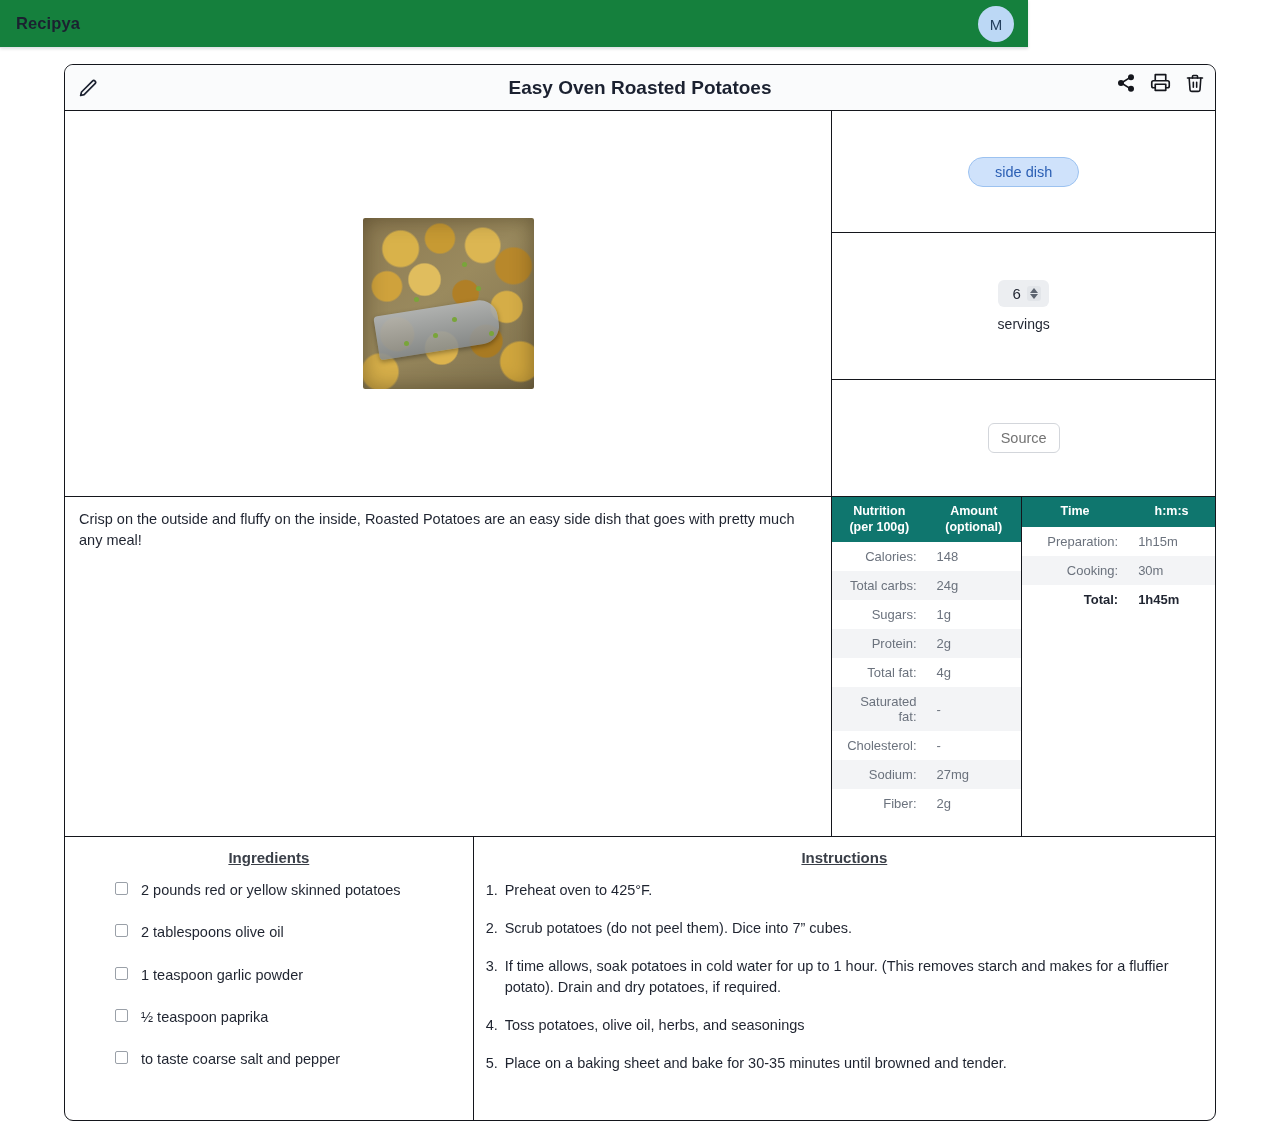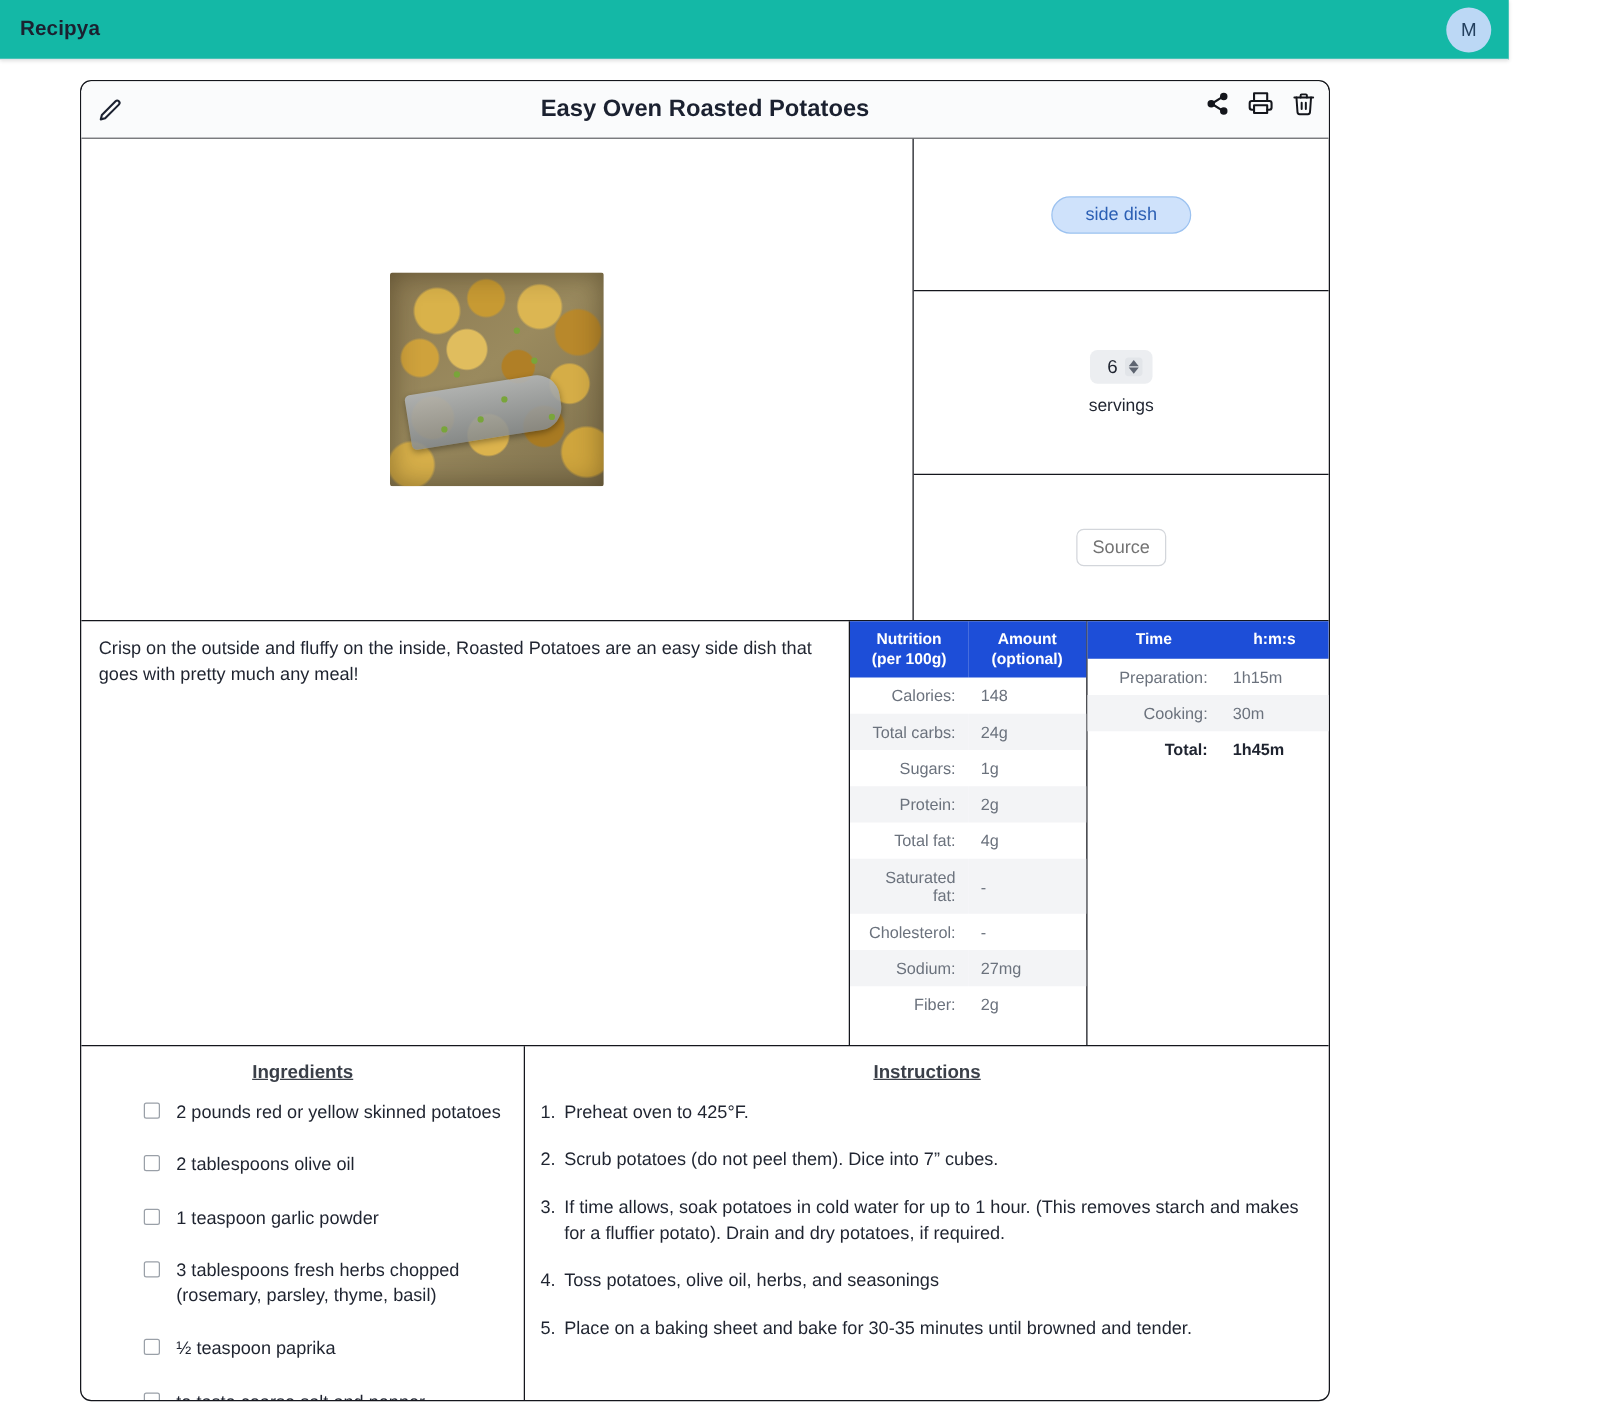--- a/index.html
+++ b/index.html
@@ -8,22 +8,22 @@
     width: 1280px; height: 1138px;
     background: #ffffff;
     font-family: "Liberation Sans", sans-serif;
     color: #1f2430;
     overflow: hidden;
   }
 
   
   .navbar {
     position: absolute; left: 0; top: 0;
-    width: 1207px; height: 48px;
-    background: #14b8a6;
+    width: 1028px; height: 48px;
+    background: #15803d;
     border-bottom: 1px solid #e2e4e8;
     box-shadow: 0 1px 3px rgba(0,0,0,0.13);
     display: flex; align-items: center;
     z-index: 5;
   }
   .brand {
     margin-left: 16px;
     font-size: 16.5px;
     font-weight: bold;
     letter-spacing: .1px;
@@ -35,21 +35,21 @@
     background: #bcd8f5;
     color: #24405e;
     display: flex; align-items: center; justify-content: center;
     font-size: 15px;
   }
 
   
   .card {
     position: absolute;
     left: 64px; top: 64px;
-    width: 1000px; height: 1057px;
+    width: 1152px; height: 1057px;
     border: 1px solid #14161c;
     border-radius: 9px;
     background: #fff;
     overflow: hidden;
   }
 
   
   .card-head {
     position: relative;
     height: 46px;
@@ -173,21 +173,21 @@
     width: 768px;
     border-right: 1px solid #14161c;
     padding: 12px 14px;
     font-size: 14.5px;
     line-height: 1.45;
     color: #1f2430;
   }
   .tables-pane { width: 383px; display: flex; }
   .tbl { border-collapse: collapse; width: 100%; table-layout: fixed; }
   .tbl th {
-    background: #1d4ed8;
+    background: #0f766e;
     color: #ffffff;
     font-size: 12.5px;
     font-weight: bold;
     padding: 7px 10px;
     line-height: 1.25;
   }
   .tbl td {
     font-size: 13px;
     padding: 7px 10px;
     color: #6b727d;
@@ -423,24 +423,20 @@
       <div class="ing-item">
         <span class="chk"></span>
         <span class="ing-text">2 tablespoons olive oil</span>
       </div>
       <div class="ing-item">
         <span class="chk"></span>
         <span class="ing-text">1 teaspoon garlic powder</span>
       </div>
       <div class="ing-item">
         <span class="chk"></span>
-        <span class="ing-text">3 tablespoons fresh herbs chopped (rosemary, parsley, thyme, basil)</span>
-      </div>
-      <div class="ing-item">
-        <span class="chk"></span>
         <span class="ing-text">½ teaspoon paprika</span>
       </div>
       <div class="ing-item">
         <span class="chk"></span>
         <span class="ing-text">to taste coarse salt and pepper</span>
       </div>
     </div>
 
     <div class="ins-pane">
       <div class="sec-title">Instructions</div>

